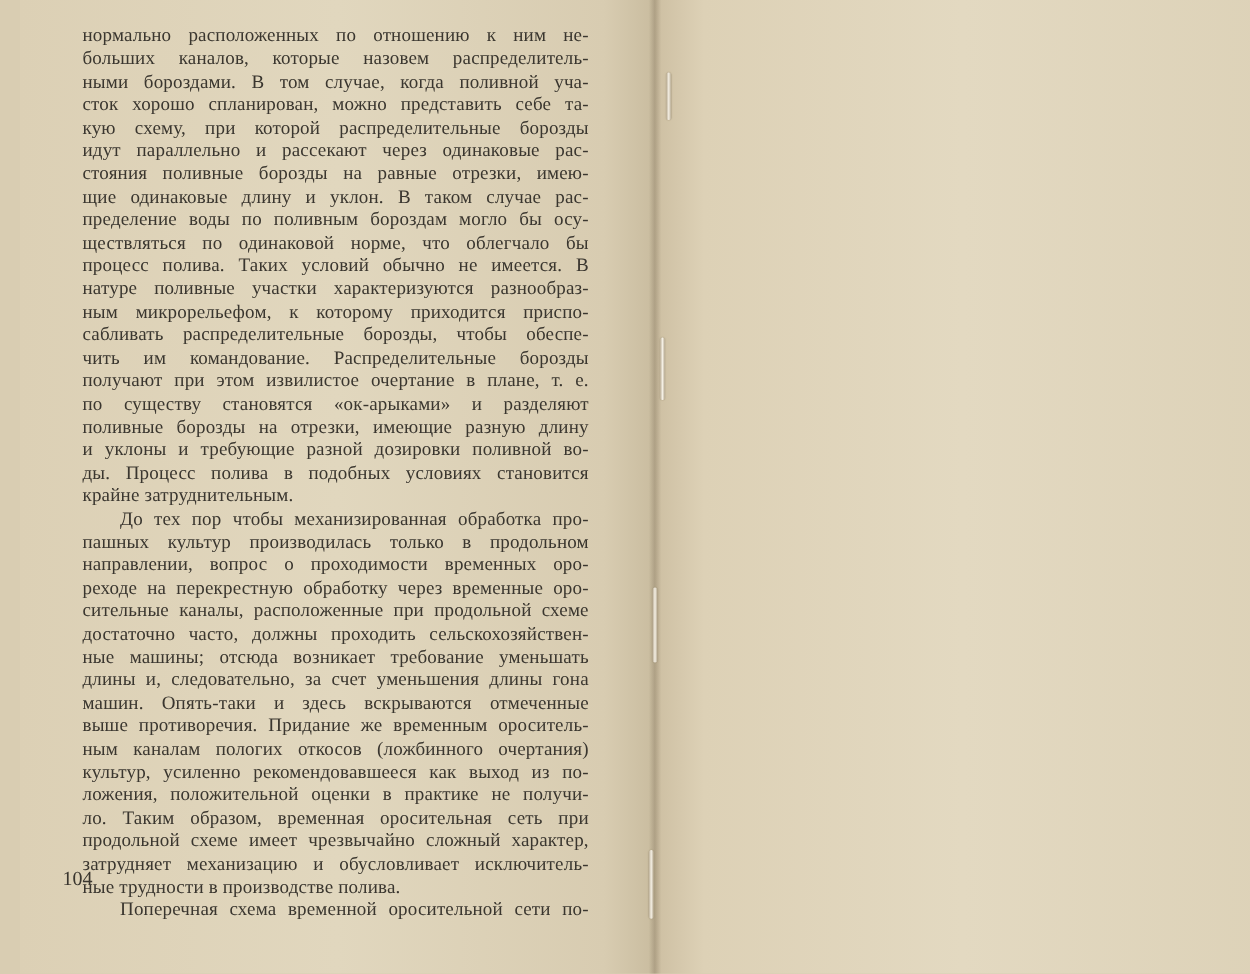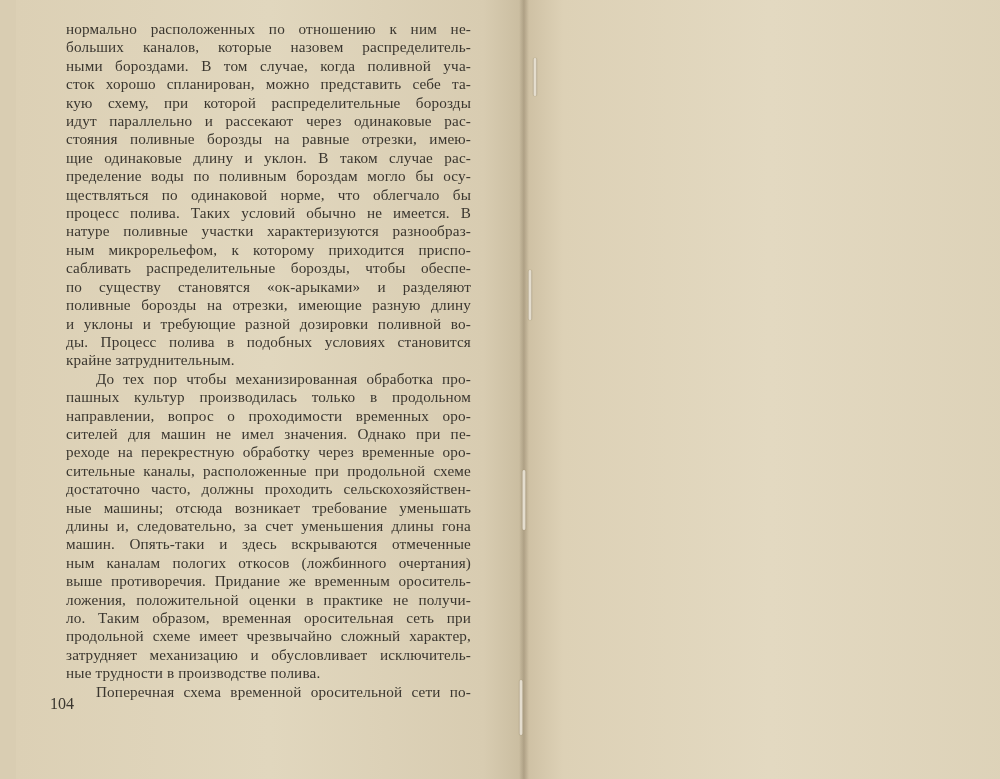--- a/index.html
+++ b/index.html
@@ -53,37 +53,39 @@
         <span class="line">кую схему, при которой распределительные борозды</span>
         <span class="line">идут параллельно и рассекают через одинаковые рас-</span>
         <span class="line">стояния поливные борозды на равные отрезки, имею-</span>
         <span class="line">щие одинаковые длину и уклон. В таком случае рас-</span>
         <span class="line">пределение воды по поливным бороздам могло бы осу-</span>
         <span class="line">ществляться по одинаковой норме, что облегчало бы</span>
         <span class="line">процесс полива. Таких условий обычно не имеется. В</span>
         <span class="line">натуре поливные участки характеризуются разнообраз-</span>
         <span class="line">ным микрорельефом, к которому приходится приспо-</span>
         <span class="line">сабливать распределительные борозды, чтобы обеспе-</span>
+        <span class="line">чить им командование. Распределительные борозды</span>
+        <span class="line">получают при этом извилистое очертание в плане, т. е.</span>
         <span class="line">по существу становятся «ок-арыками» и разделяют</span>
         <span class="line">поливные борозды на отрезки, имеющие разную длину</span>
         <span class="line">и уклоны и требующие разной дозировки поливной во-</span>
         <span class="line">ды. Процесс полива в подобных условиях становится</span>
         <span class="line last">крайне затруднительным.</span>
         <span class="line indent">До тех пор чтобы механизированная обработка про-</span>
         <span class="line">пашных культур производилась только в продольном</span>
         <span class="line">направлении, вопрос о проходимости временных оро-</span>
-        <span class="line">сителей для машин не имел значения. Однако при пе-</span>
         <span class="line">реходе на перекрестную обработку через временные оро-</span>
         <span class="line">сительные каналы, расположенные при продольной схеме</span>
         <span class="line">достаточно часто, должны проходить сельскохозяйствен-</span>
         <span class="line">ные машины; отсюда возникает требование уменьшать</span>
         <span class="line">длины и, следовательно, за счет уменьшения длины гона</span>
         <span class="line">машин. Опять-таки и здесь вскрываются отмеченные</span>
+        <span class="line">выше противоречия. Придание же временным ороситель-</span>
         <span class="line">ным каналам пологих откосов (ложбинного очертания)</span>
-        <span class="line">выше противоречия. Придание же временным ороситель-</span>
+        <span class="line">культур, усиленно рекомендовавшееся как выход из по-</span>
         <span class="line">ложения, положительной оценки в практике не получи-</span>
         <span class="line">ло. Таким образом, временная оросительная сеть при</span>
         <span class="line">продольной схеме имеет чрезвычайно сложный характер,</span>
         <span class="line">затрудняет механизацию и обусловливает исключитель-</span>
         <span class="line last">ные трудности в производстве полива.</span>
         <span class="line indent">Поперечная схема временной оросительной сети по-</span>
       </div>
     <div class="pagenum left">104</div>
   </div>
   <div class="page right">

